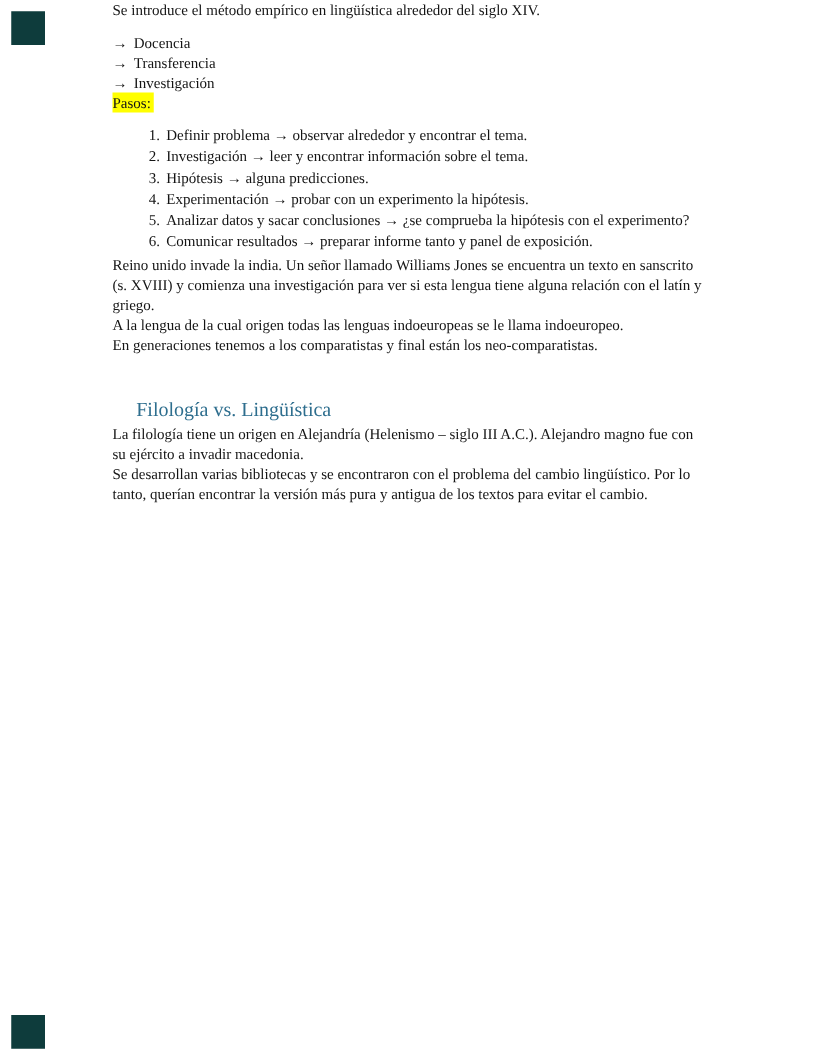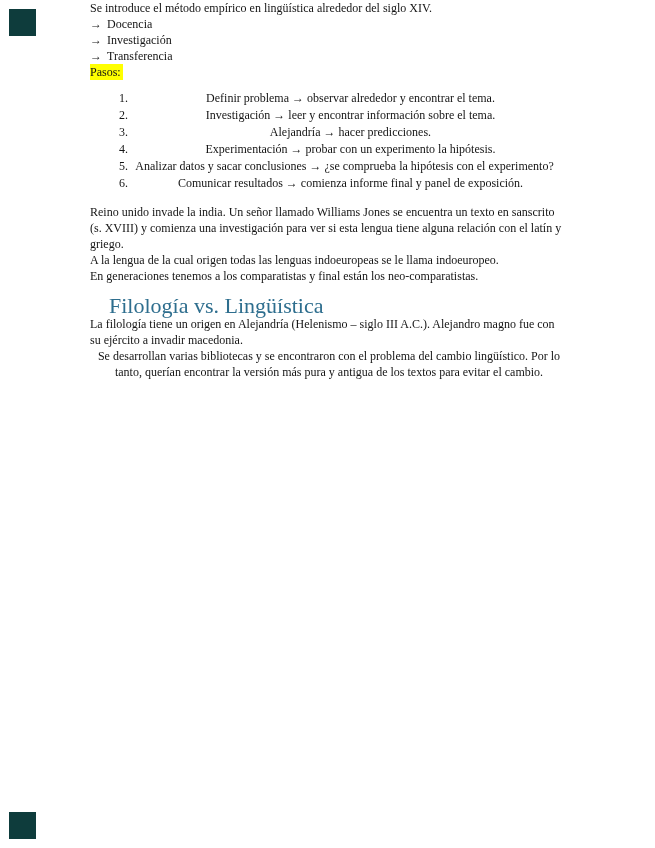--- a/index.html
+++ b/index.html
@@ -39,88 +39,87 @@
     position: absolute;
     left: 90px;
     top: 0;
     width: 478px;
     font-size: 12px;
     line-height: 16px;
     text-align: left;
   }
   .content p { margin: 0; }
   .intro { margin-top: 99px; }
-  .arrow-list { }
+  .arrow-list { margin-top: 10px; }
   .arrow-line { line-height: 16px; }
   .arrow-line .arrow { margin-right: 5px; }
   .pasos-line { margin-top: 13px; }
   .pasos-line mark {
     background: var(--highlight-color);
     color: var(--text-color);
     padding: 1px 2px 1px 0;
     text-align: right;
   }
   ol.steps {
-    margin: 10px 0 12px 0;
+    margin: 10px 0 2px 0;
     padding-left: 41px;
     line-height: 17px;
-    text-align: center;
   }
   ol.steps li { padding-left: 2px; }
   ol.steps li:nth-child(5) { max-width: 425px; }
   .para-jones { margin-top: 30px; }
   .para-indoeuropeo { margin-top: 19px; }
   .para-comparatistas { margin-top: 34px; }
   h1.section-heading {
-    margin: 11px 0 0 19px;
-    font-size: 22px;
+    margin: 34px 0 0 19px;
+    font-size: 16px;
     line-height: 21px;
     font-weight: normal;
     color: var(--heading-color);
   }
   .para-filologia { margin-top: 9px; }
-  .para-bibliotecas { margin-top: 11px; text-align: center; }
+  .para-bibliotecas { margin-top: 11px; }
   .para-falacia { margin-top: 43px; }
   .para-alejandrinos { margin-top: 9px; }
 </style>
 </head>
 <body>
 
 <div class="page">
 
   <div class="corner-square top"></div>
   <div class="corner-square bottom"></div>
 
   <div class="content">
 
     <p class="intro">Se introduce el método empírico en lingüística alrededor del siglo XIV.</p>
 
     <div class="arrow-list">
       <div class="arrow-line">
         <span class="arrow">→</span><span>Docencia</span>
       </div>
       <div class="arrow-line">
-        <span class="arrow">→</span><span>Investigación</span>
+        <span class="arrow">→</span><span>Transferencia</span>
       </div>
       <div class="arrow-line">
-        <span class="arrow">→</span><span>Transferencia</span>
+        <span class="arrow">→</span><span>Investigación</span>
       </div>
     </div>
 
     <p class="pasos-line">
       <mark>Pasos:</mark>
     </p>
 
     <ol class="steps">
       <li>Definir problema → observar alrededor y encontrar el tema.</li>
       <li>Investigación → leer y encontrar información sobre el tema.</li>
-      <li>Alejandría → hacer predicciones.</li>
+      <li>Hipótesis → alguna predicciones.</li>
       <li>Experimentación → probar con un experimento la hipótesis.</li>
       <li>Analizar datos y sacar conclusiones → ¿se comprueba la hipótesis con el experimento?</li>
-      <li>Comunicar resultados → comienza informe final y panel de exposición.</li>
+      <li>Comunicar resultados → preparar informe tanto y panel de exposición.</li>
     </ol>
 
     <p class="para-jones">Reino unido invade la india. Un señor llamado Williams Jones se encuentra un texto en sanscrito (s. XVIII) y comienza una investigación para ver si esta lengua tiene alguna relación con el latín y griego.</p>
 
     <p class="para-indoeuropeo">A la lengua de la cual origen todas las lenguas indoeuropeas se le llama indoeuropeo.</p>
 
     <p class="para-comparatistas">En generaciones tenemos a los comparatistas y final están los neo-comparatistas.</p>
 
     <h1 class="section-heading">Filología vs. Lingüística</h1>
 

